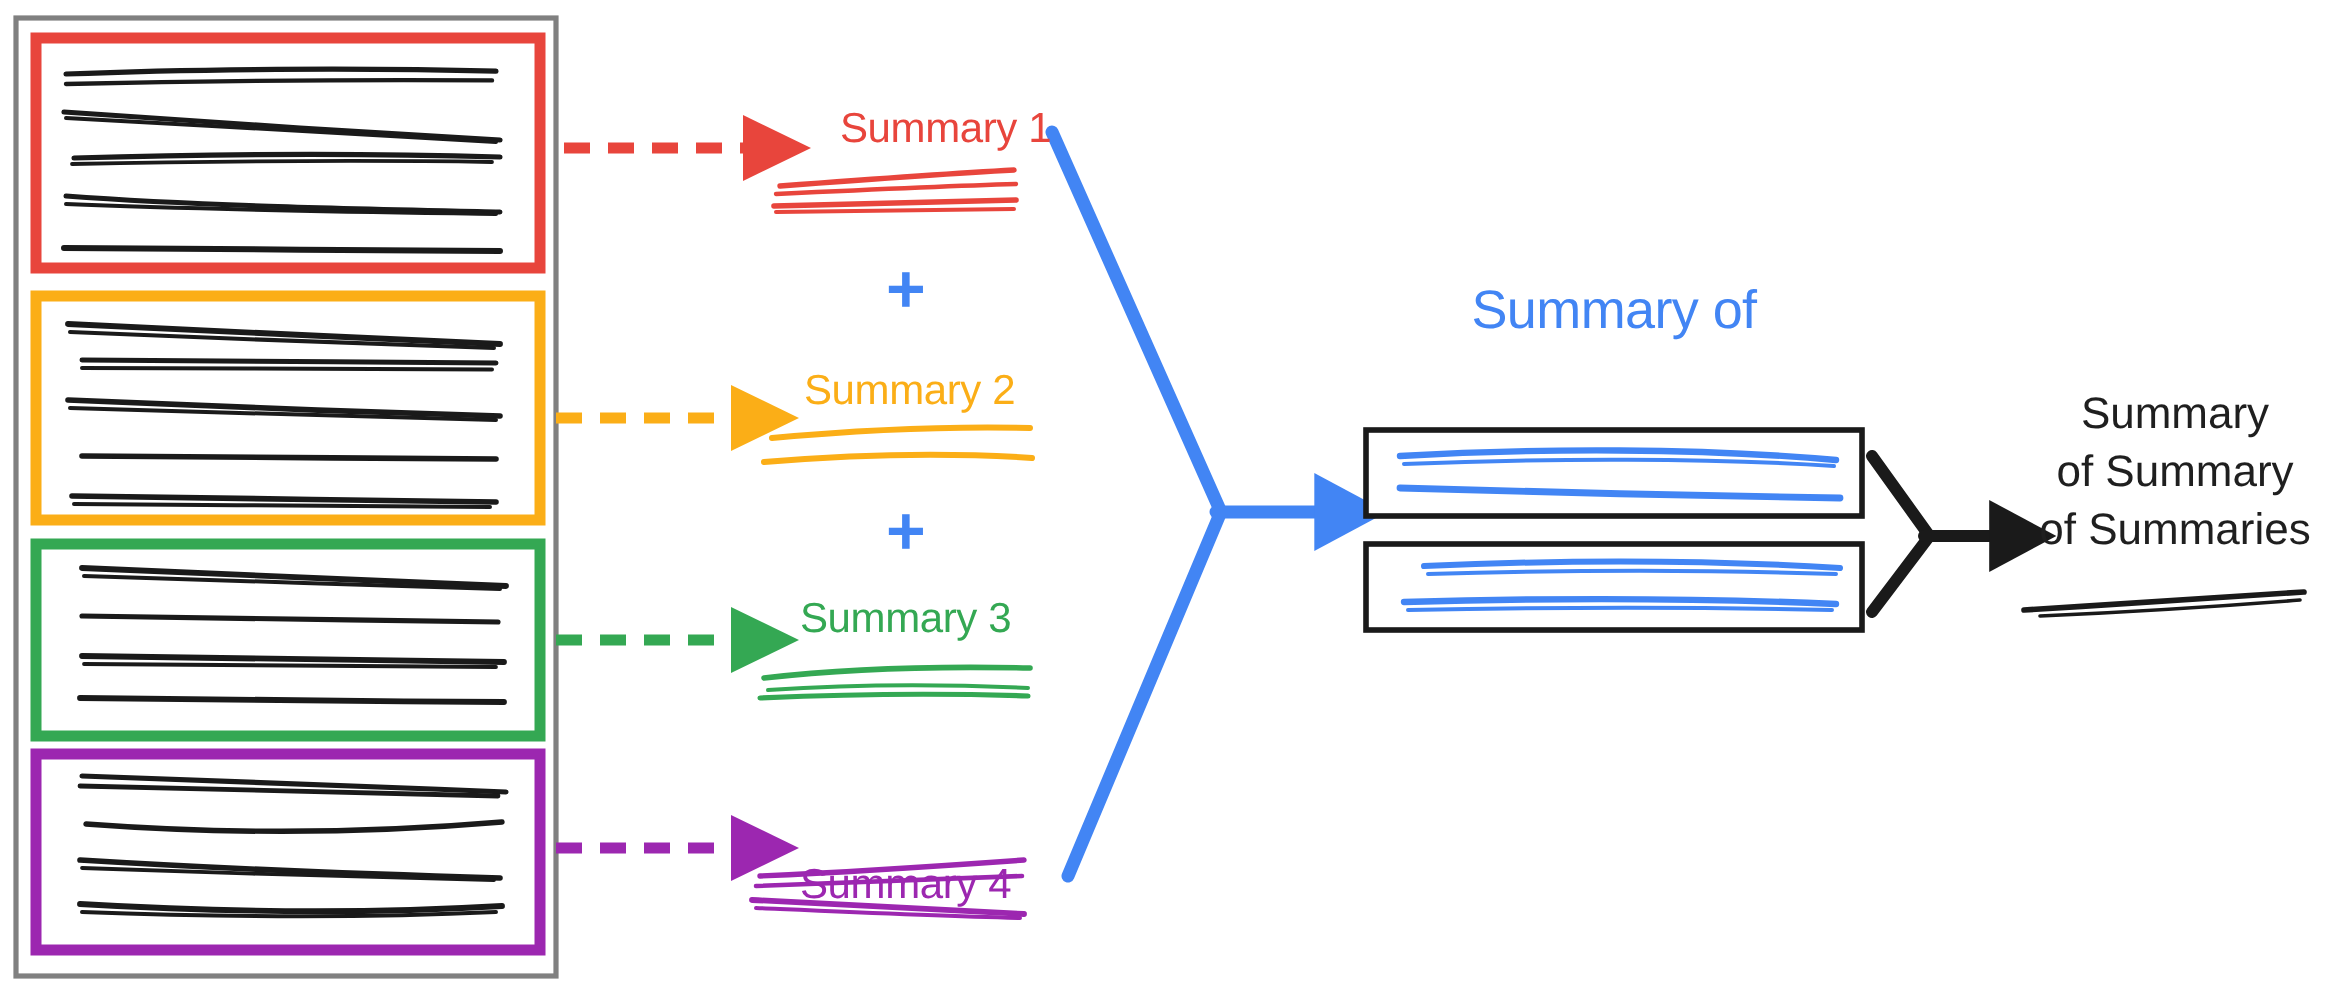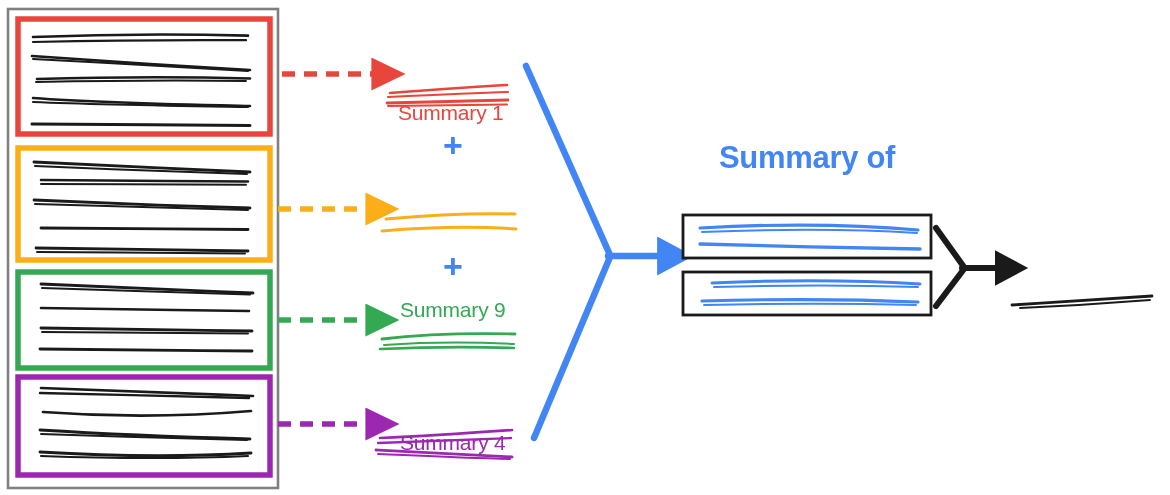--- a/index.html
+++ b/index.html
@@ -29,22 +29,22 @@
     font-family: "Liberation Sans", sans-serif;
     white-space: nowrap;
     line-height: 1.18;
   }
   .summary-label {
     font-size: 21px;
     font-weight: 400;
     letter-spacing: -0.2px;
   }
   .sos-title {
-    font-size: 31px;
-    font-weight: 700;
+    font-size: 27px;
+    font-weight: 400;
     text-align: center;
     line-height: 1.28;
     letter-spacing: -0.3px;
   }
   .final-title {
     font-size: 22px;
     font-weight: 400;
     text-align: center;
     line-height: 1.32;
     color: #1f1f1f;
@@ -200,29 +200,35 @@
       <path d="M936,306 L964,269"></path>
       <line x1="962" y1="268" x2="1000" y2="268" marker-end="url(#mk-black)"></line>
     </g>
 
     <g stroke="#1A1A1A" fill="none" stroke-linecap="round">
       <path d="M1012,305 C1060,302 1110,299 1152,296" stroke-width="2.8"></path>
       <path d="M1020,308 C1065,306 1112,303 1150,300" stroke-width="1.8"></path>
     </g>
   </svg>
 
-  <div class="lbl summary-label" style="left:398px; top:53px; color:#E8453C;margin-top:48px;">Summary 1</div>
-
-
-  <div class="lbl summary-label" style="left:400px; top:298px; color:#34A853;">Summary 9</div>
+  <div class="lbl summary-label" style="left:420px; top:53px; color:#E8453C;">Summary 1</div>
+
+  <div class="lbl summary-label" style="left:402px; top:184px; color:#FBAE17;">Summary 2</div>
+
+  <div class="lbl summary-label" style="left:400px; top:298px; color:#34A853;">Summary 3</div>
 
   <div class="lbl summary-label" style="left:400px; top:399px; color:#9C27B0;margin-top:32px;">Summary 4</div>
 
   <div class="lbl" style="left:443px; top:125px; font-size:34px; font-weight:600; color:#4285F4;">+</div>
 
   <div class="lbl" style="left:443px; top:246px; font-size:34px; font-weight:600; color:#4285F4;">+</div>
 
   <div class="sos-title" style="position:absolute; left:682px; top:138px; width:250px; color:#4285F4;">
     <div>Summary of</div>
   </div>
 
+  <div class="final-title" style="position:absolute; left:1005px; top:192px; width:165px;">
+    <div>Summary</div>
+    <div>of Summary</div>
+    <div>of Summaries</div>
+  </div>
 
 </div>
 
 </body></html>

